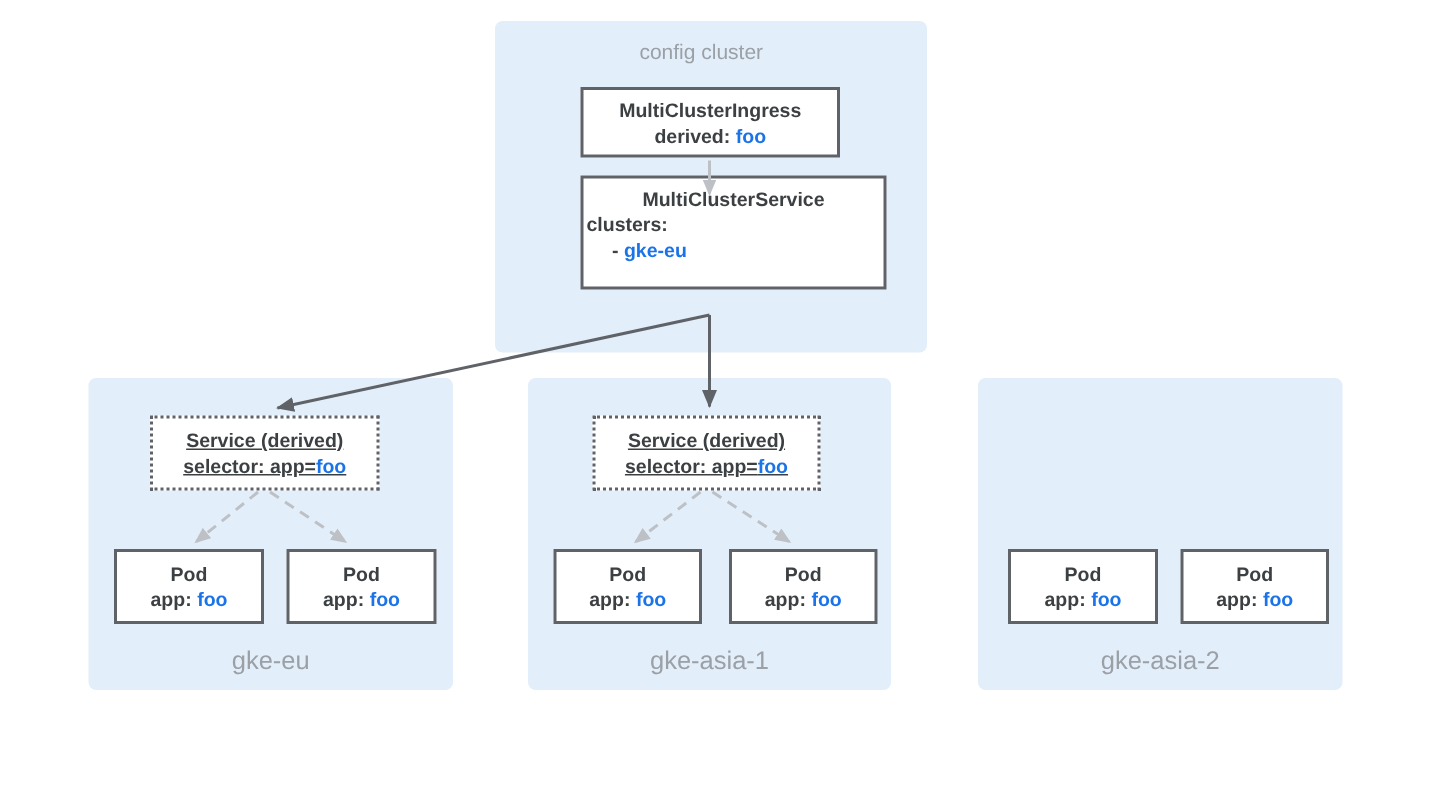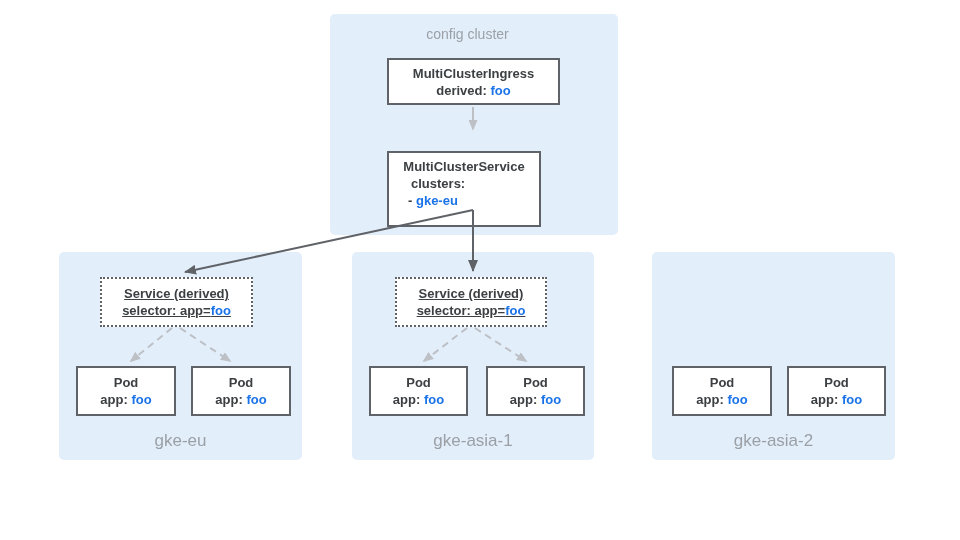--- a/index.html
+++ b/index.html
@@ -22,21 +22,21 @@
     font-size:17px;color:var(--text-muted);}
   .box{position:absolute;background:var(--box-background);
     border:2px solid var(--box-border);box-sizing:border-box;
     display:flex;flex-direction:column;justify-content:center;align-items:center;
     font-size:13px;font-weight:bold;color:var(--text-dark);line-height:17px;}
   .box.dotted{border-style:dotted;text-decoration:underline;}
   .box .line{white-space:nowrap;}
   .blue{color:var(--text-blue);}
   .mcs{justify-content:flex-start;align-items:stretch;padding-top:5px;}
   .mcs .mcs-title{text-align:center;}
-  .mcs .mcs-sub{text-align:left;padding-left:22px;}
+  .mcs .mcs-sub{text-align:left;padding-left:2px;}
   .mcs .mcs-item{text-align:left;padding-left:19px;}
   svg.arrows{position:absolute;left:0;top:0;width:960px;height:540px;pointer-events:none;}
   .arrow-dark{stroke:var(--arrow-dark);stroke-width:2;fill:none;}
   .arrow-light{stroke:var(--arrow-light);stroke-width:2;fill:none;}
   .arrow-light-dashed{stroke:var(--arrow-light);stroke-width:2;fill:none;stroke-dasharray:7 5;}
   .head-dark{fill:var(--arrow-dark);}
   .head-light{fill:var(--arrow-light);}
 </style>
 </head>
 <body>
@@ -44,21 +44,21 @@
 <div class="canvas">
 
   <div class="panel" style="left:330px;top:14px;width:288px;height:221px">
     <div class="panel-title">config cluster</div>
 
     <div class="box" style="left:57px;top:44px;width:173px;height:47px">
       <div class="line">MultiClusterIngress</div>
       <div class="line"><span>derived:</span> <span class="blue">foo</span></div>
     </div>
 
-    <div class="box mcs" style="left:57px;top:137px;width:154px;height:76px">
+    <div class="box mcs" style="left:57px;top:103px;width:204px;height:76px">
       <div class="line mcs-title">MultiClusterService</div>
       <div class="line mcs-sub">clusters:</div>
       <div class="line mcs-item"><span>-</span> <span class="blue">gke-eu</span></div>
     </div>
   </div>
 
   <div class="panel" style="left:59px;top:252px;width:243px;height:208px">
     <div class="box dotted" style="left:41px;top:25px;width:153px;height:50px">
       <div class="line">Service (derived)</div>
       <div class="line"><span>selector: app=</span><span class="blue">foo</span></div>

